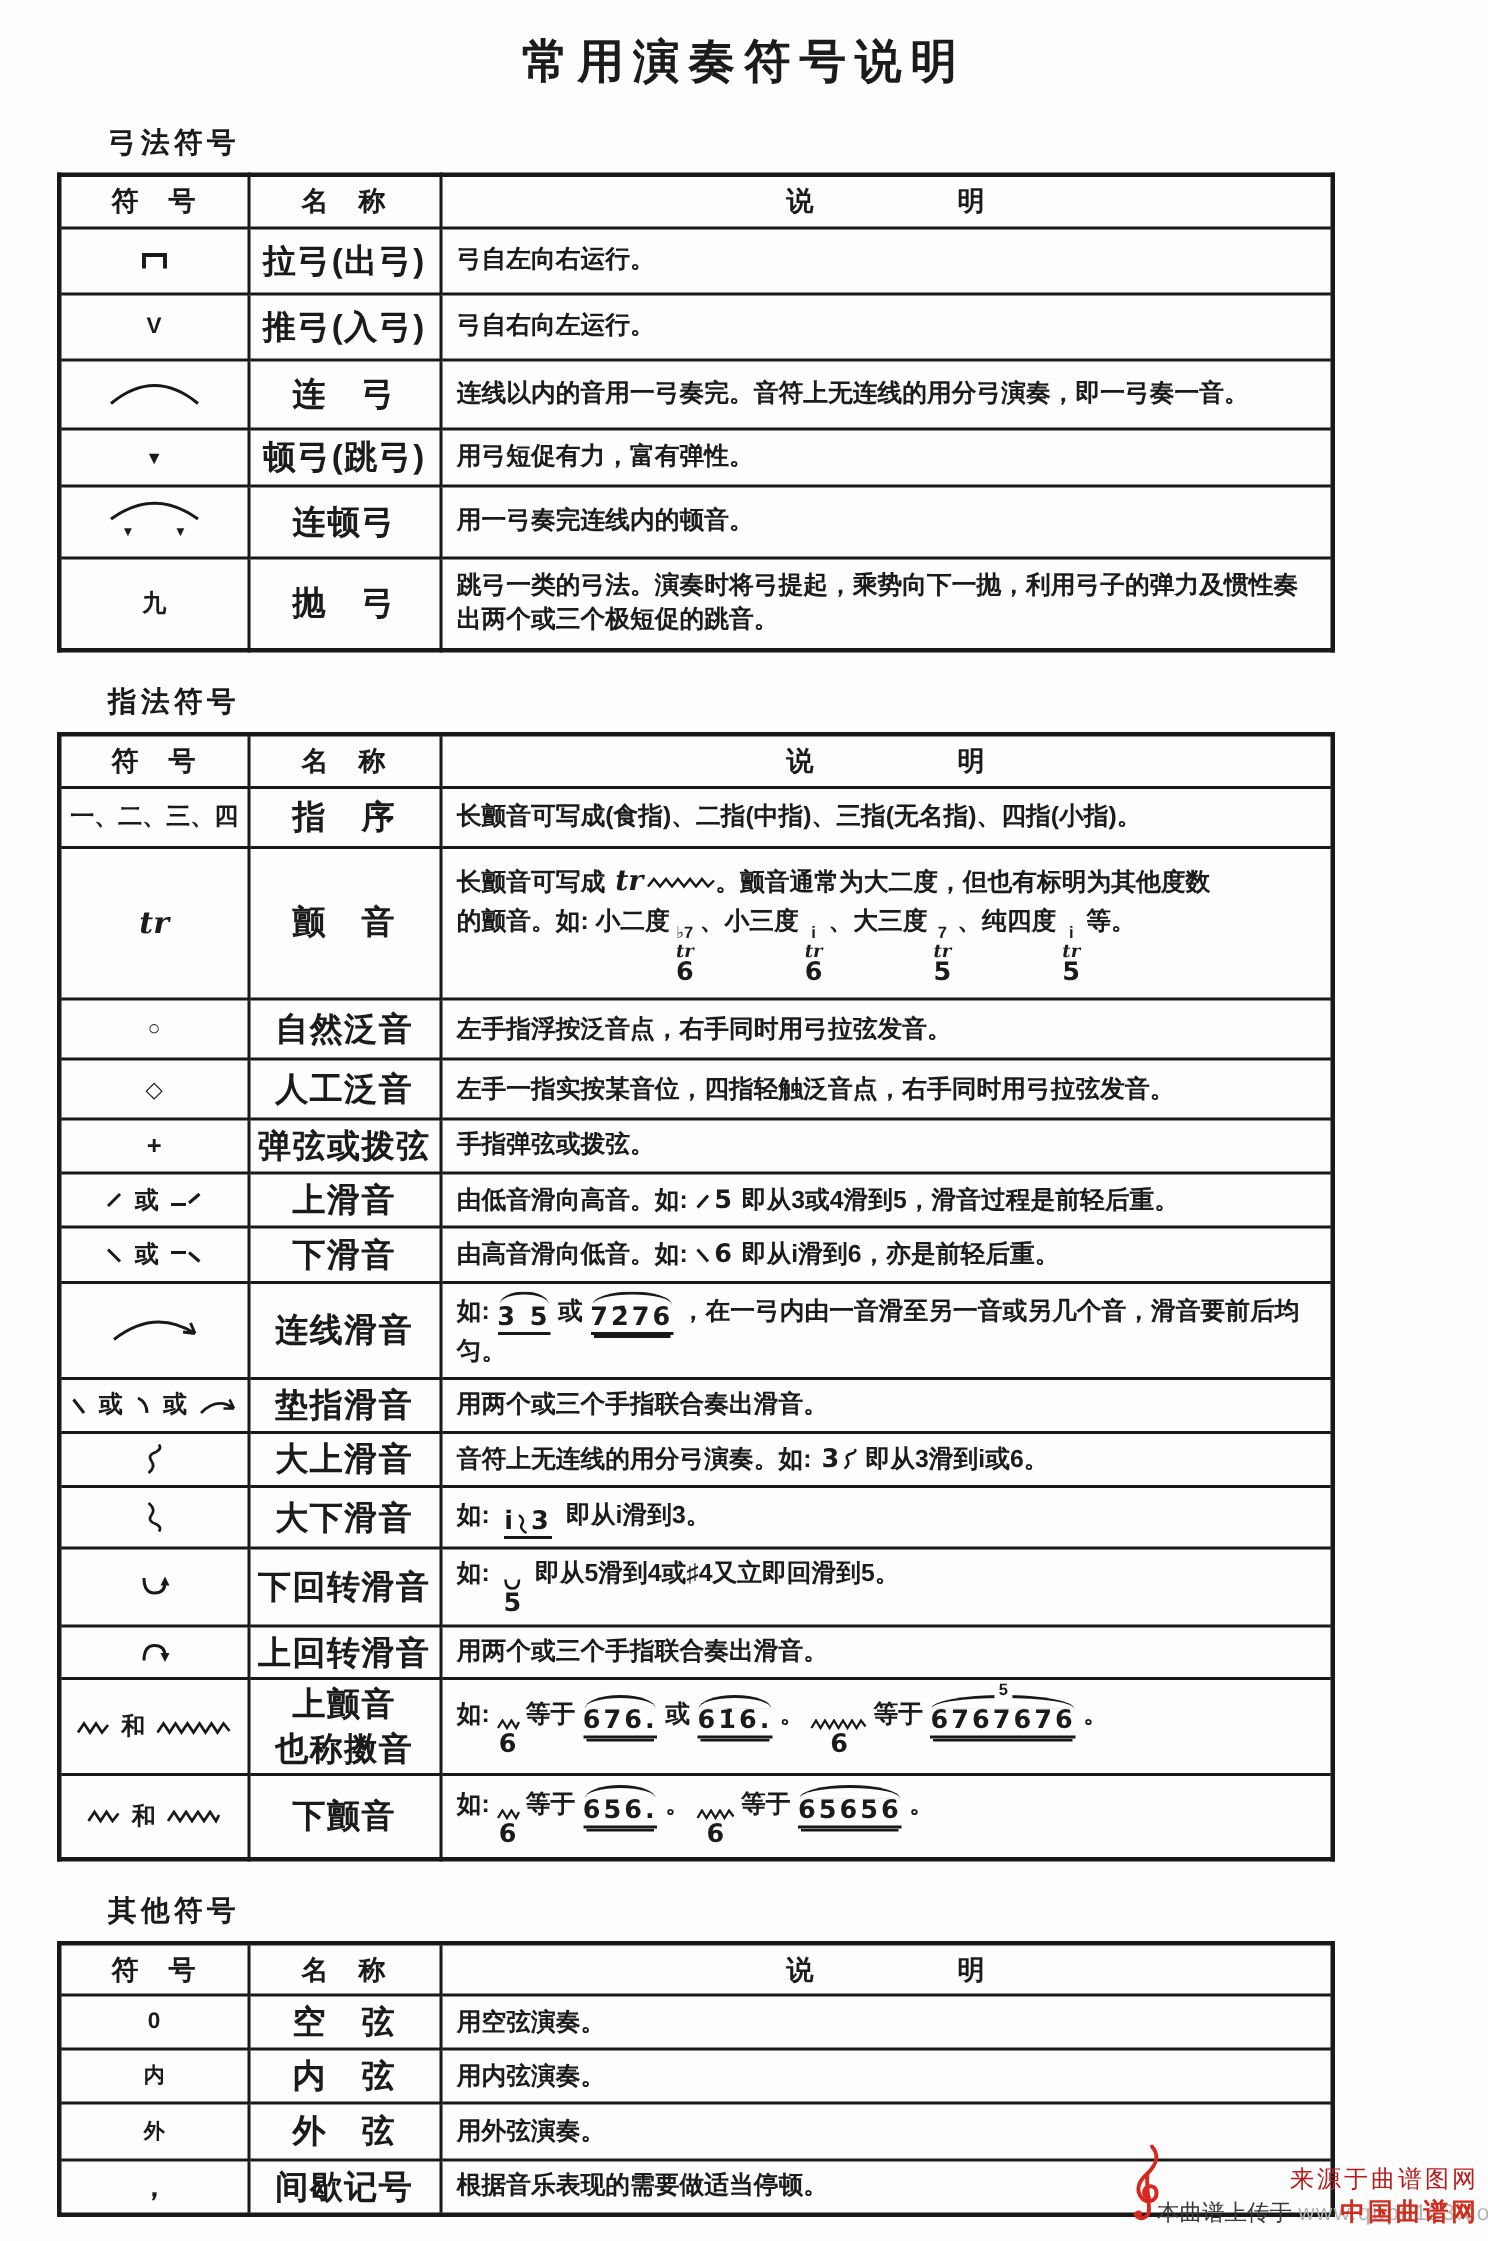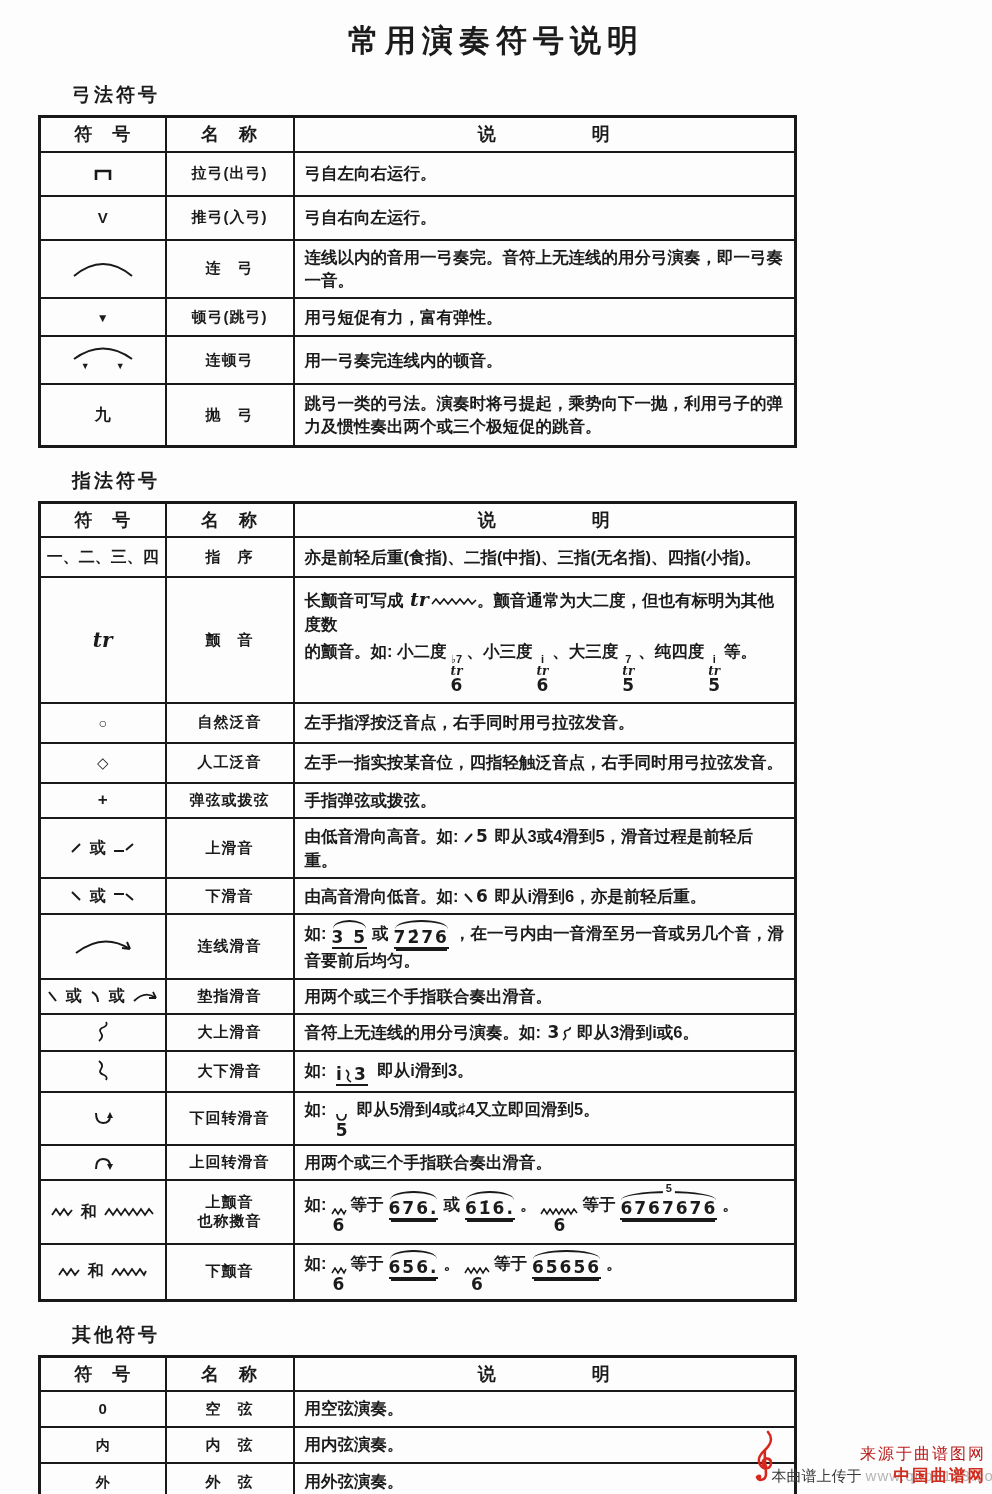--- a/index.html
+++ b/index.html
@@ -12,27 +12,27 @@
   }
   .title {
     padding-top:20px; text-align:center;
     font-size:31px; font-weight:700; letter-spacing:6px;
   }
   .sec-label {
     margin:20px 0 7px 72px; font-size:19px; font-weight:700; letter-spacing:3px;
   }
   table.sym-table {
     border-collapse:collapse; table-layout:fixed;
-    margin-left:38px; width:759px;
+    margin-left:38px; width:852px;
     border:3px solid #191919;
   }
   .sym-table th, .sym-table td { border:2px solid #191919; vertical-align:middle; }
   .sym-table th { font-size:18px; font-weight:700; letter-spacing:1px; height:35px; }
   td.sym { text-align:center; font-weight:700; font-size:16px; }
-  td.nm  { text-align:center; font-size:15px; font-weight:700; letter-spacing:1px; }
+  td.nm  { text-align:center; font-size:22px; font-weight:700; letter-spacing:1px; }
   td.ds  { padding:5px 10px; font-size:16.5px; font-weight:600; line-height:1.42; text-align:left; }
   .ln { margin:3px 0; }
   .num { font-weight:700; font-size:17px; font-family:"DejaVu Sans",sans-serif; margin:0 2px; }
   .trt { font-style:italic; font-weight:700; font-family:"DejaVu Serif",serif; }
   .trbig { font-size:19px; margin:0 2px; }
   
   .st { display:inline-flex; flex-direction:column; align-items:center; line-height:1; vertical-align:-6px; margin:0 4px; }
   .st .top { font-size:11px; font-weight:700; }
   .st .trs { font-size:12px; }
   .st .num { margin:0; }
@@ -143,21 +143,21 @@
     <tbody>
         <tr>
       <th>符　号</th>
       <th>名　称</th>
       <th>说　　　　　明</th>
     </tr>
 
     <tr style="height:40px">
       <td class="sym symtxt-sm">一、二、三、四</td>
       <td class="nm">指　序</td>
-      <td class="ds">亦是前轻后重(食指)、二指(中指)、三指(无名指)、四指(小指)。</td>
+      <td class="ds">长颤音可写成(食指)、二指(中指)、三指(无名指)、四指(小指)。</td>
     </tr>
 
     <tr style="height:96px">
       <td class="sym"><span class="trt" style="font-size:20px">tr</span></td>
       <td class="nm">颤　音</td>
       <td class="ds">
         <div class="ln">
           <span>长颤音可写成</span>
           <span class="trt trbig">tr</span><svg class="icon" width="46" height="9" viewBox="0 0 46 9">
                 <polyline points="1,7 5,2 9,7 13,2 17,7 21,2 25,7 29,2 33,7 37,2 41,7 45,3" fill="none" stroke="#191919" stroke-width="1.6"></polyline>

